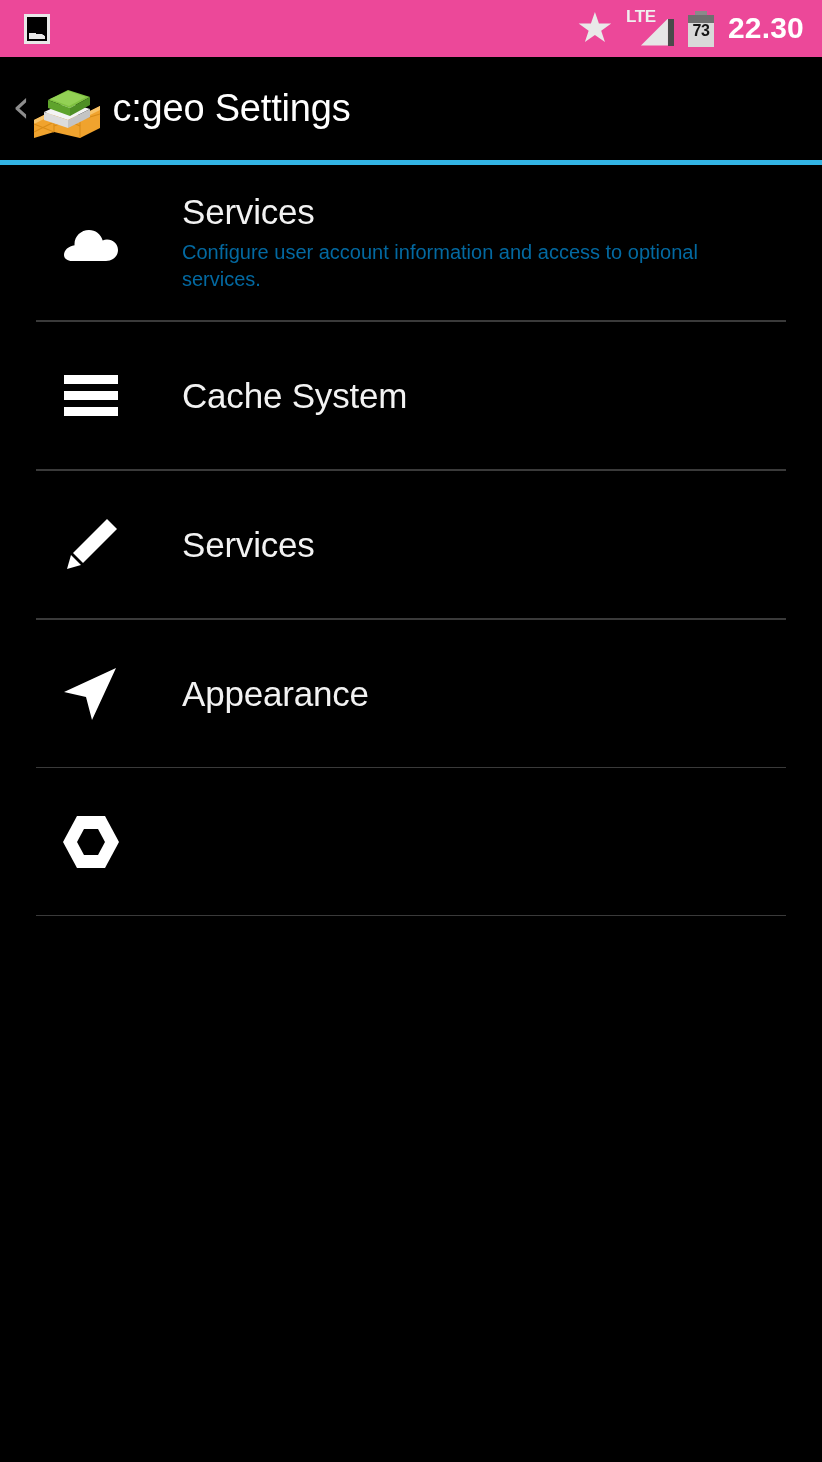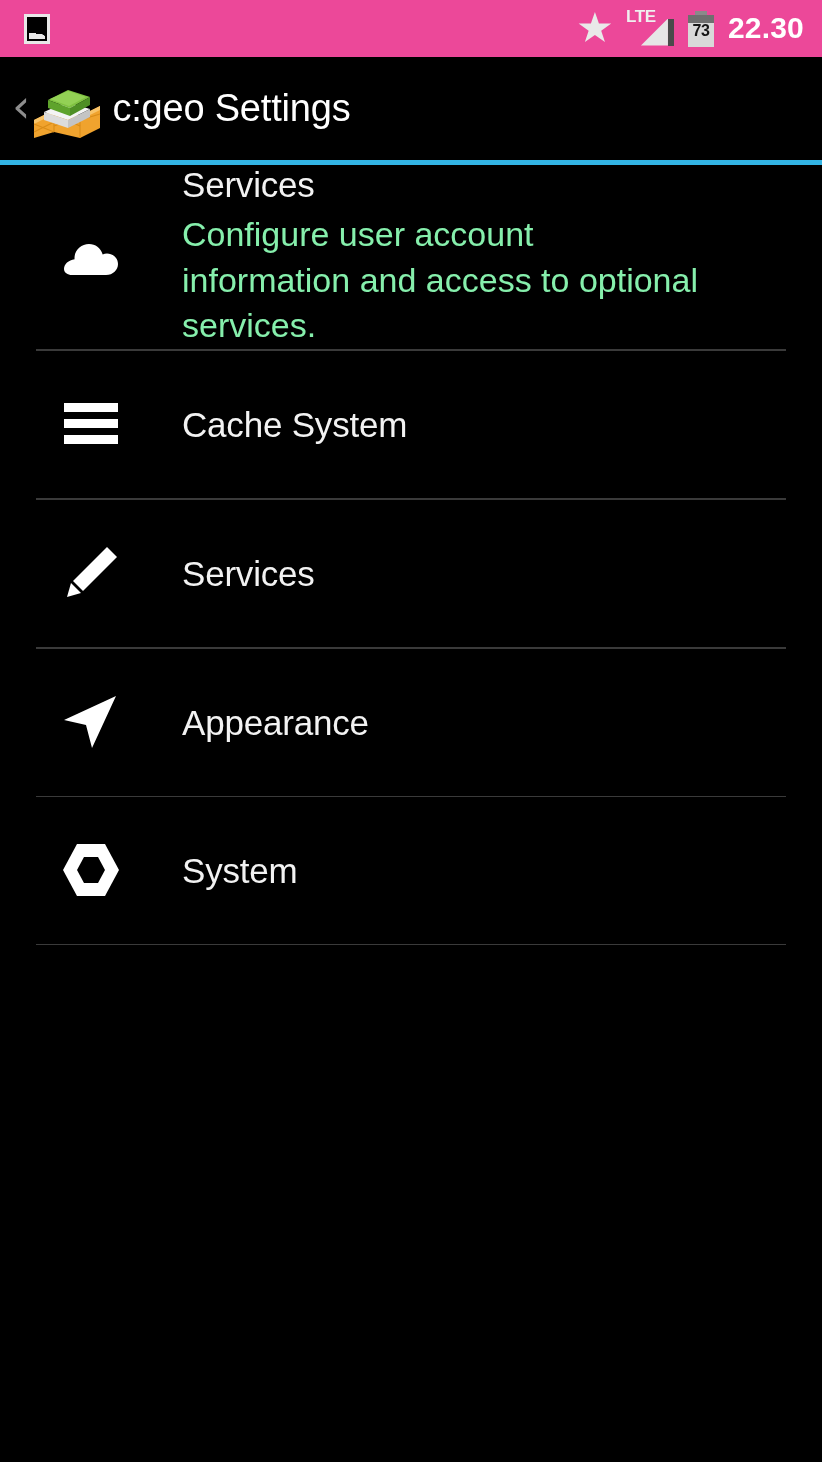--- a/index.html
+++ b/index.html
@@ -170,22 +170,22 @@
     justify-content: center;
   }
   .row-text { flex: 1 1 auto; padding-left: 36px; }
   .row-title {
     font-size: 35px;
     color: #f2f2f2;
     line-height: 1.12;
     letter-spacing: -0.2px;
   }
   .row-summary {
-    font-size: 34px;
-    color: #86efac;
+    font-size: 20px;
+    color: #0369a1;
     line-height: 1.34;
     margin-top: 8px;
     max-width: 520px;
   }
   .divider {
     height: 1px;
     background: #3a3a3a;
     margin: 0 36px;
   }
 
@@ -316,19 +316,16 @@
   </div>
   <div class="divider"></div>
 
   <div class="setting-row">
     <span class="row-icon">
       <svg class="ic ic-nut" viewBox="0 0 58 56" aria-hidden="true">
         <polygon points="15,2 43,2 57,28 43,54 15,54 1,28" fill="#ffffff"></polygon>
         <polygon points="22,15 36,15 43,28 36,41 22,41 15,28" fill="#000000"></polygon>
       </svg>
     </span>
-    <span class="row-text">
-      <span class="row-title">System</span>
-    </span>
   </div>
   <div class="divider"></div>
 
 </div>
 
 </body></html>

